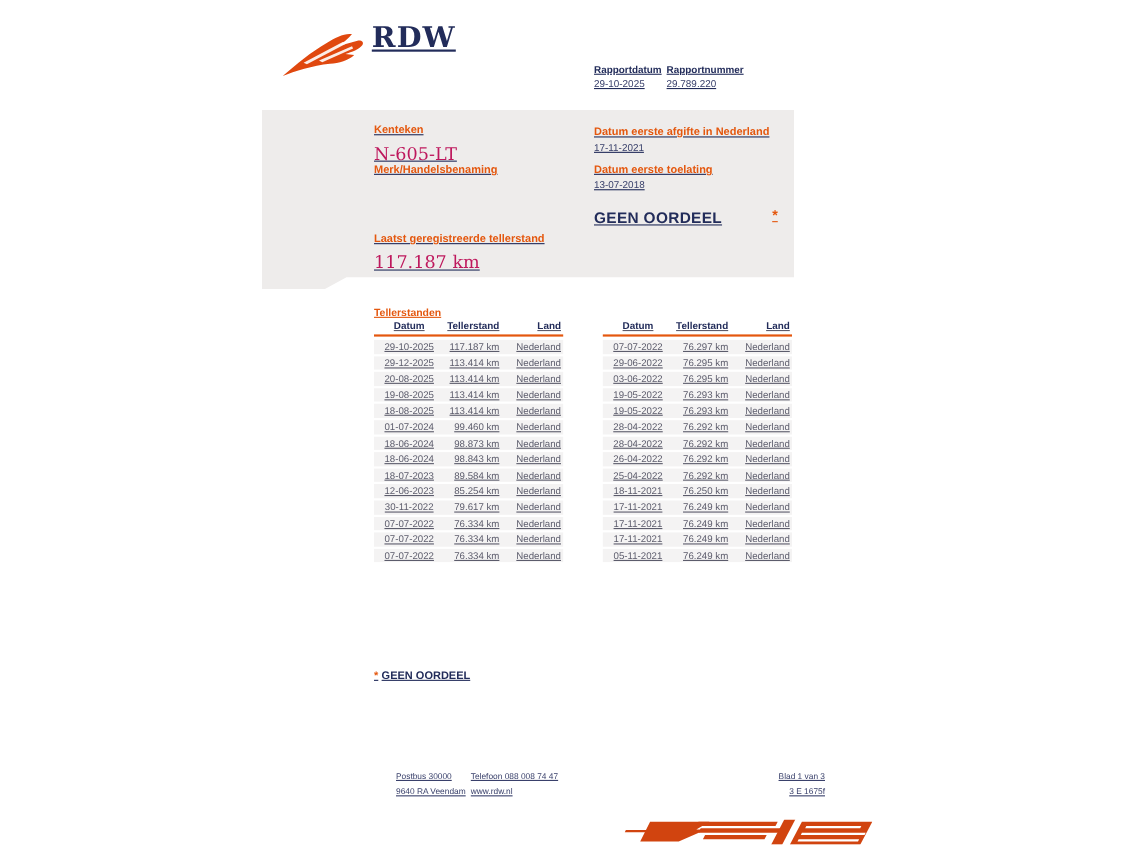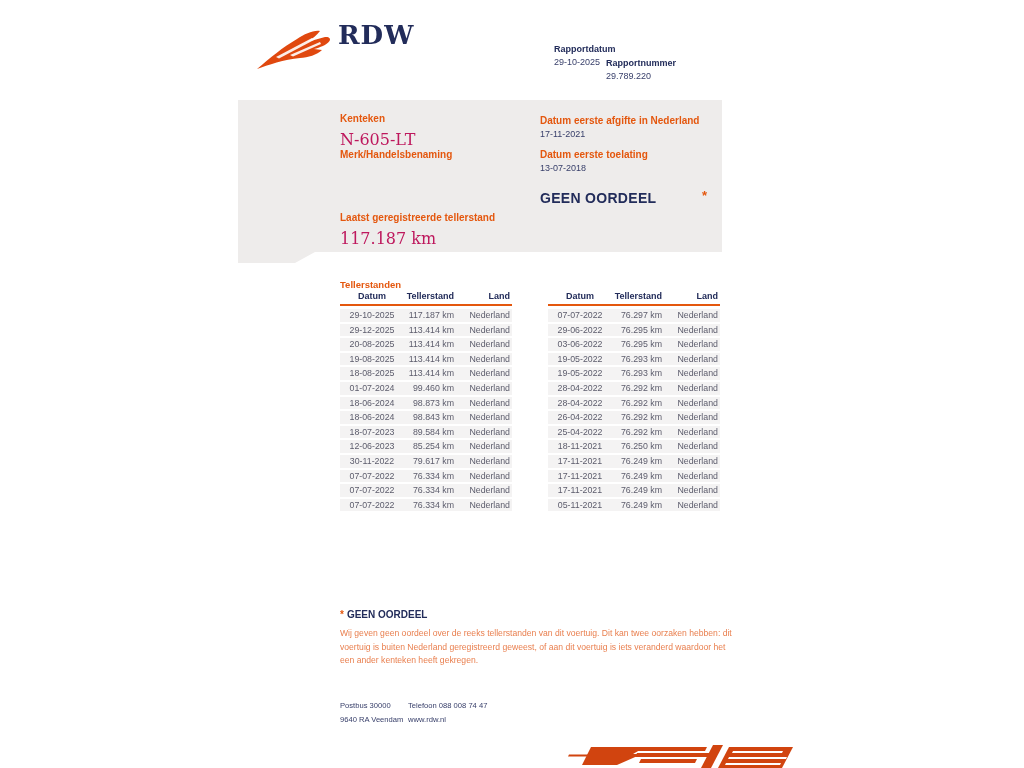--- a/index.html
+++ b/index.html
@@ -2,21 +2,21 @@
 <html><head>
 <meta charset="utf-8">
 <style>
   * { margin:0; padding:0; box-sizing:border-box; }
   html,body { background:#ffffff; }
   .page {
     position:relative; width:1024px; height:768px; overflow:hidden;
     background:#ffffff; font-family:"Liberation Sans", sans-serif;
     color:#222c5a;
   }
-  .abs { position:absolute; }
+  .abs { position:absolute;text-decoration:underline; }
 
   
   .wordmark { font-family:"DejaVu Serif", serif; font-weight:bold; font-size:26px; color:#222c5a; letter-spacing:1px; }
   .doc-title { font-family:"DejaVu Serif", serif; font-weight:bold; font-size:18px; color:#e4570e; }
   .meta-label { font-size:9px; font-weight:bold; color:#222c5a; }
   .meta-value { font-size:9px; color:#39406b; margin-top:3px; }
 
   
   .summary-box {
     left:238px; top:100px; width:484px; height:163px; background:#eeeceb;
@@ -39,41 +39,41 @@
   .c-date { flex:0 0 62px; text-align:center; padding-left:2px; }
   .c-km   { flex:0 0 52px; text-align:right; }
   .c-land { flex:1; text-align:right; padding-right:2px; }
 
   
   .fn-title { font-size:10px; font-weight:bold; color:#222c5a; }
   .fn-mark { color:#e4570e; font-weight:bold; font-size:10px; margin-right:3px; }
   .fn-text { font-size:8.6px; color:#e97f4e; line-height:13.5px; margin-top:5px; width:396px; }
 
   
-  .foot { font-size:7.6px; color:#39406b; line-height:14px; }
+  .foot { font-size:7.6px; color:#39406b; line-height:14px;margin-left:20px; }
   .foot-right { text-align:right; }
 
   svg { display:block; }
 </style>
 </head>
 <body>
 
 <div class="page">
 
   <div class="abs" style="left:256px; top:24px;">
     <svg width="76" height="46" viewBox="0 0 76 46">
       <path fill="#e0480f" d="M1,45 C14,34 27,23 41,15 C49,10 57,6 64,7 C61,11 56,15 51,18 L69,13 C73,12.5 75,14.5 73.5,17 C70.5,21 64,23.5 58,25 L66,26 C61,31 52,33.5 44,34 C28,35.5 12,41 1,45 Z"></path>
       <path fill="#ffffff" d="M20,33 L56,14 L58,16 L23,34.5 Z" opacity="0.9"></path>
       <path fill="#ffffff" d="M34,31 L64,18 L65,20 L37,32.5 Z" opacity="0.9"></path>
     </svg>
   </div>
   <div class="abs wordmark" style="left:338px; top:20px;">RDW</div>
 
 
-  <div class="abs" style="left:540px; top:44px;margin-left:14px;">
+  <div class="abs" style="left:540px; top:58px;">
     <div class="meta-label">Rapportdatum</div>
     <div class="meta-value">29-10-2025</div>
   </div>
   <div class="abs" style="left:606px; top:58px;">
     <div class="meta-label">Rapportnummer</div>
     <div class="meta-value">29.789.220</div>
   </div>
 
   <div class="abs summary-box"></div>
 
@@ -259,30 +259,33 @@
           <span class="c-km">76.249 km</span>
           <span class="c-land">Nederland</span>
         </div>
       </div>
   </div>
 
   <div class="abs" style="left:340px; top:604px;">
     <div>
       <span class="fn-mark">*</span><span class="fn-title">GEEN OORDEEL</span>
     </div>
-    <div class="fn-text">Wij geven geen oordeel over de reeks tellerstanden van dit voertuig. Dit kan twee oorzaken hebben: dit voertuig is buiten Nederland geregistreerd geweest, of aan dit voertuig is iets veranderd waardoor het een ander kenteken heeft gekregen.</div>
   </div>
 
   <div class="abs foot" style="left:340px; top:699px;">
     <div>Postbus 30000</div>
     <div>9640 RA Veendam</div>
   </div>
   <div class="abs foot" style="left:408px; top:699px;">
     <div>Telefoon 088 008 74 47</div>
     <div>www.rdw.nl</div>
+  </div>
+  <div class="abs foot foot-right" style="left:600px; top:699px; width:130px;">
+    <div>Blad 1 van 3</div>
+    <div>3 E 1675f</div>
   </div>
 
   <div class="abs" style="left:545px; top:745px;">
     <svg width="248" height="23" viewBox="0 0 248 23">
       <g fill="#d1440f">
         <path d="M24,9.5 L68,9.5 L67,11.5 L23,11.5 Z"></path>
         <path d="M46,2 L100,2 L88,9 L97,9 L72,20 L37,20 Z"></path>
         <path d="M90,2 L162,2 L160,6 L88,6 Z"></path>
         <path d="M76,9 L86,9 L85,12 L75,12 Z"></path>
         <path d="M92,8 L170,8 L168,12 L90,12 Z"></path>

